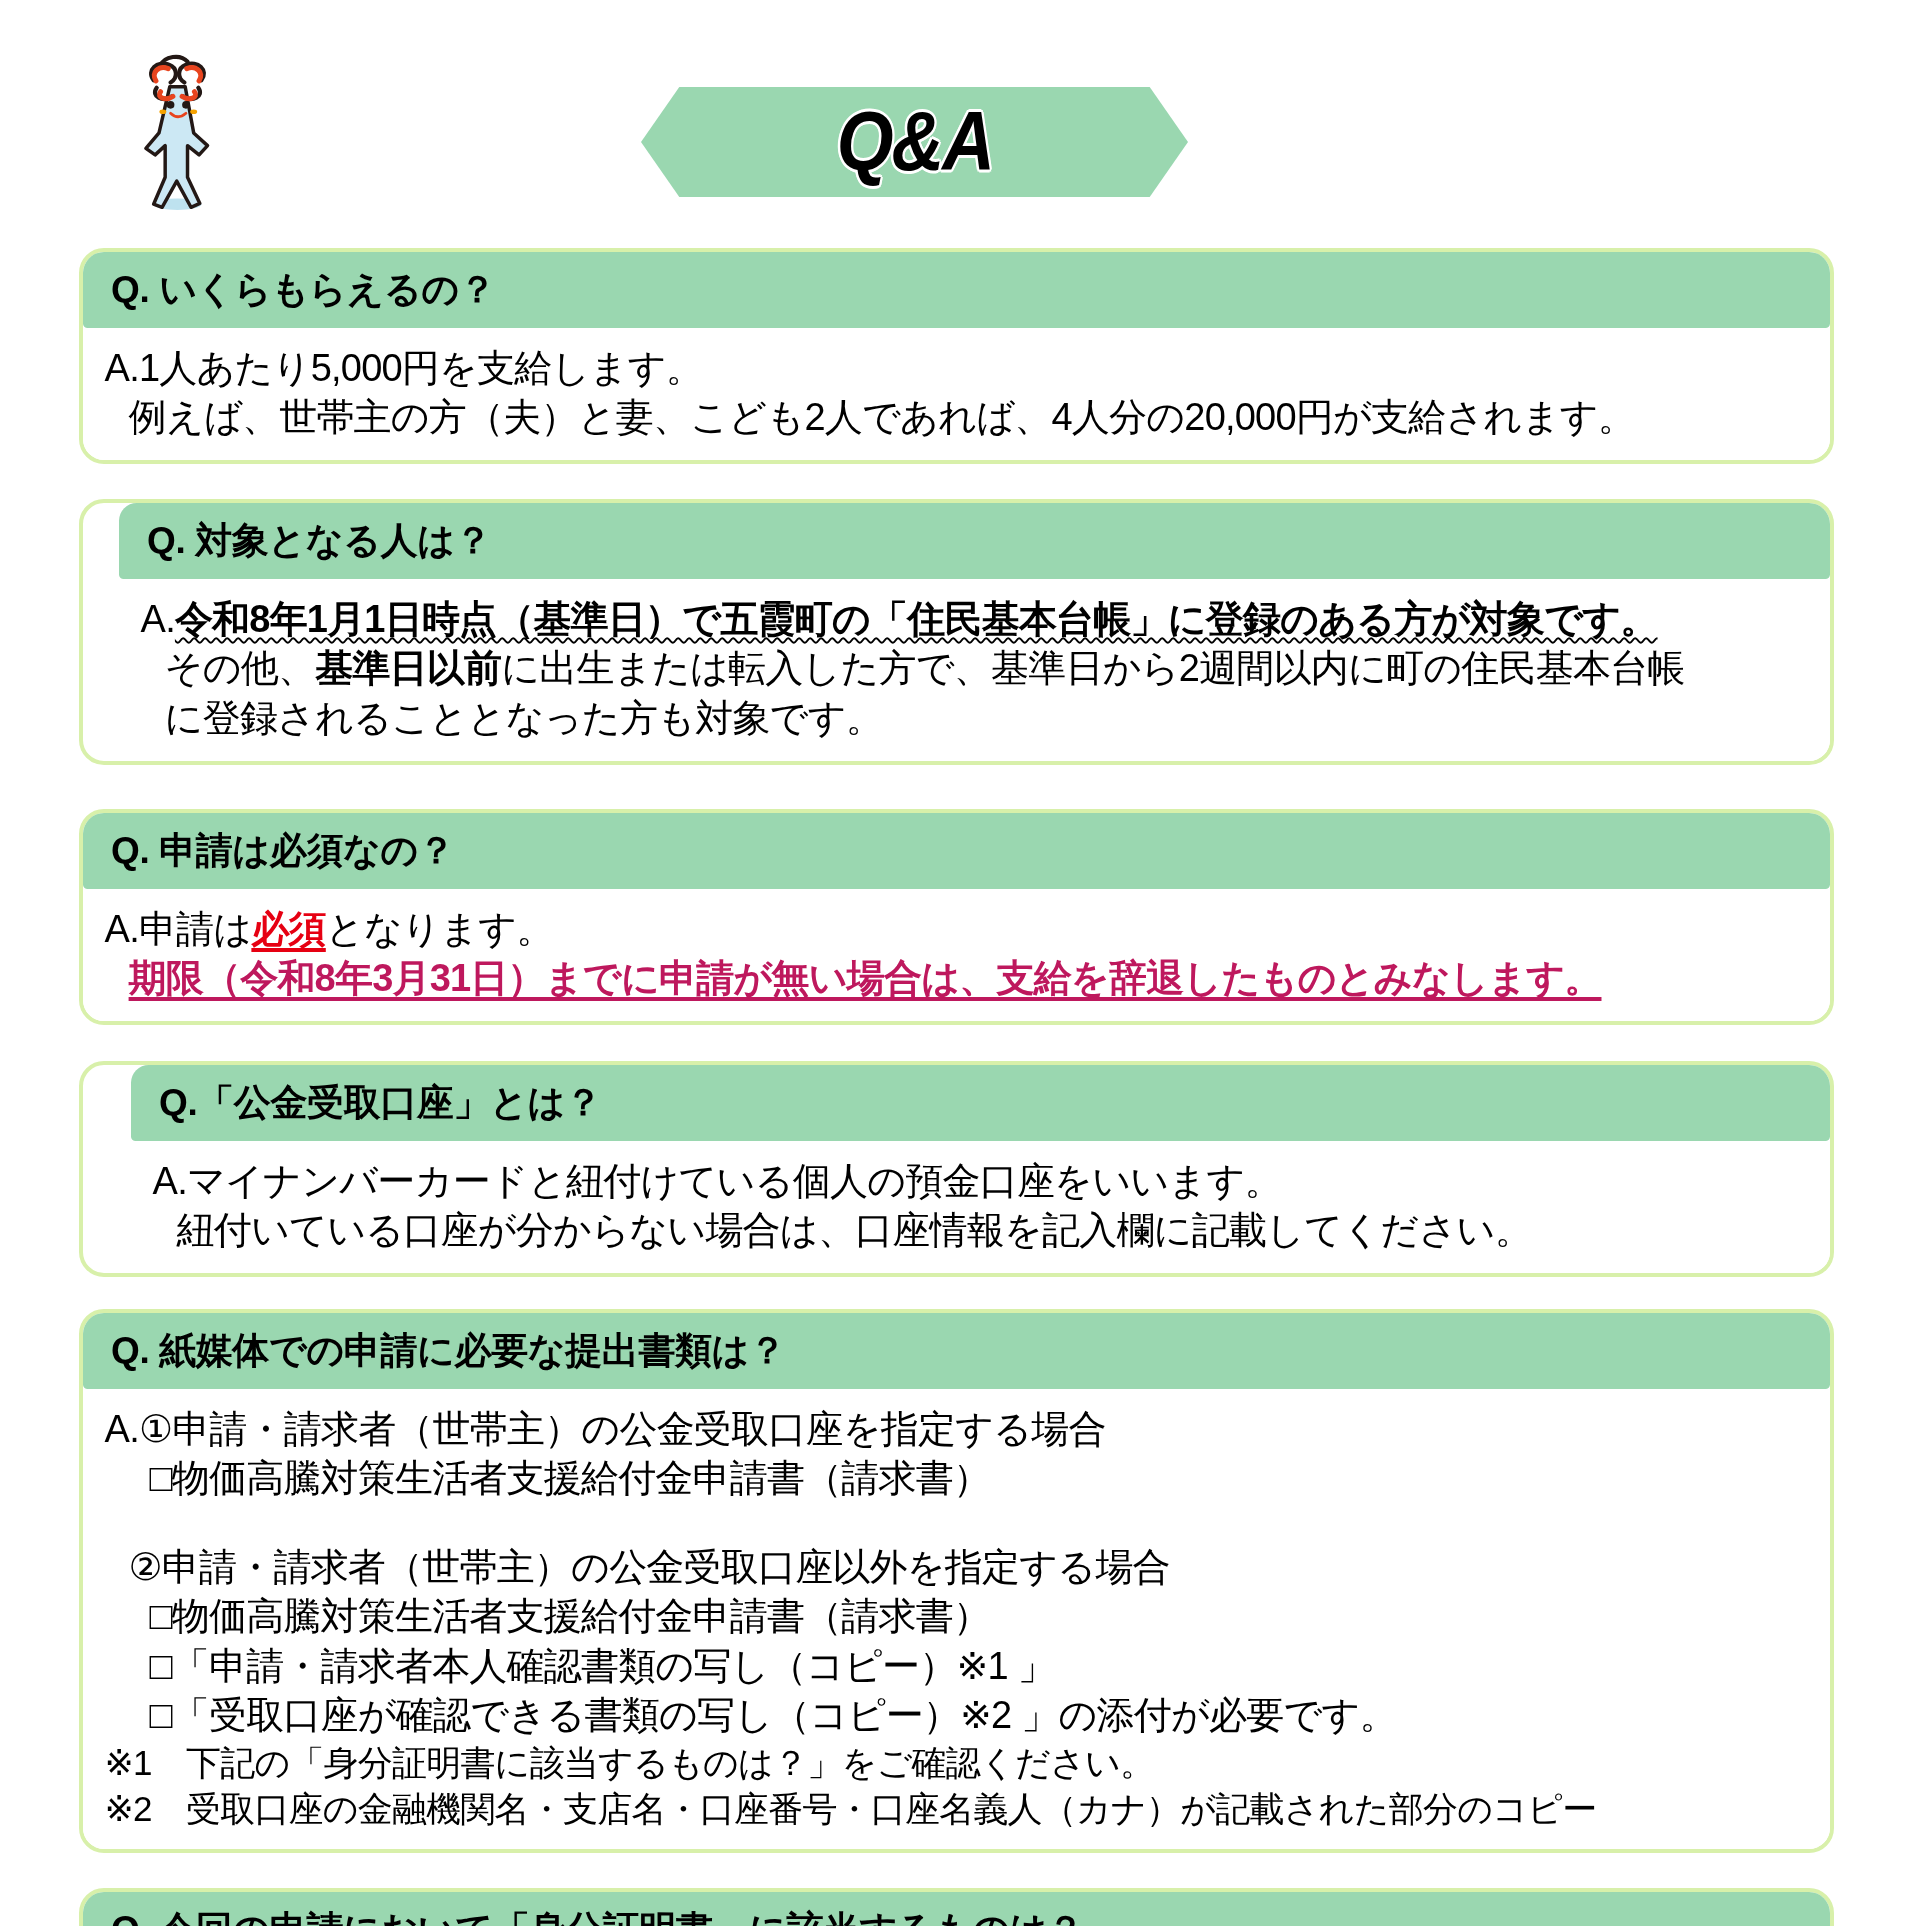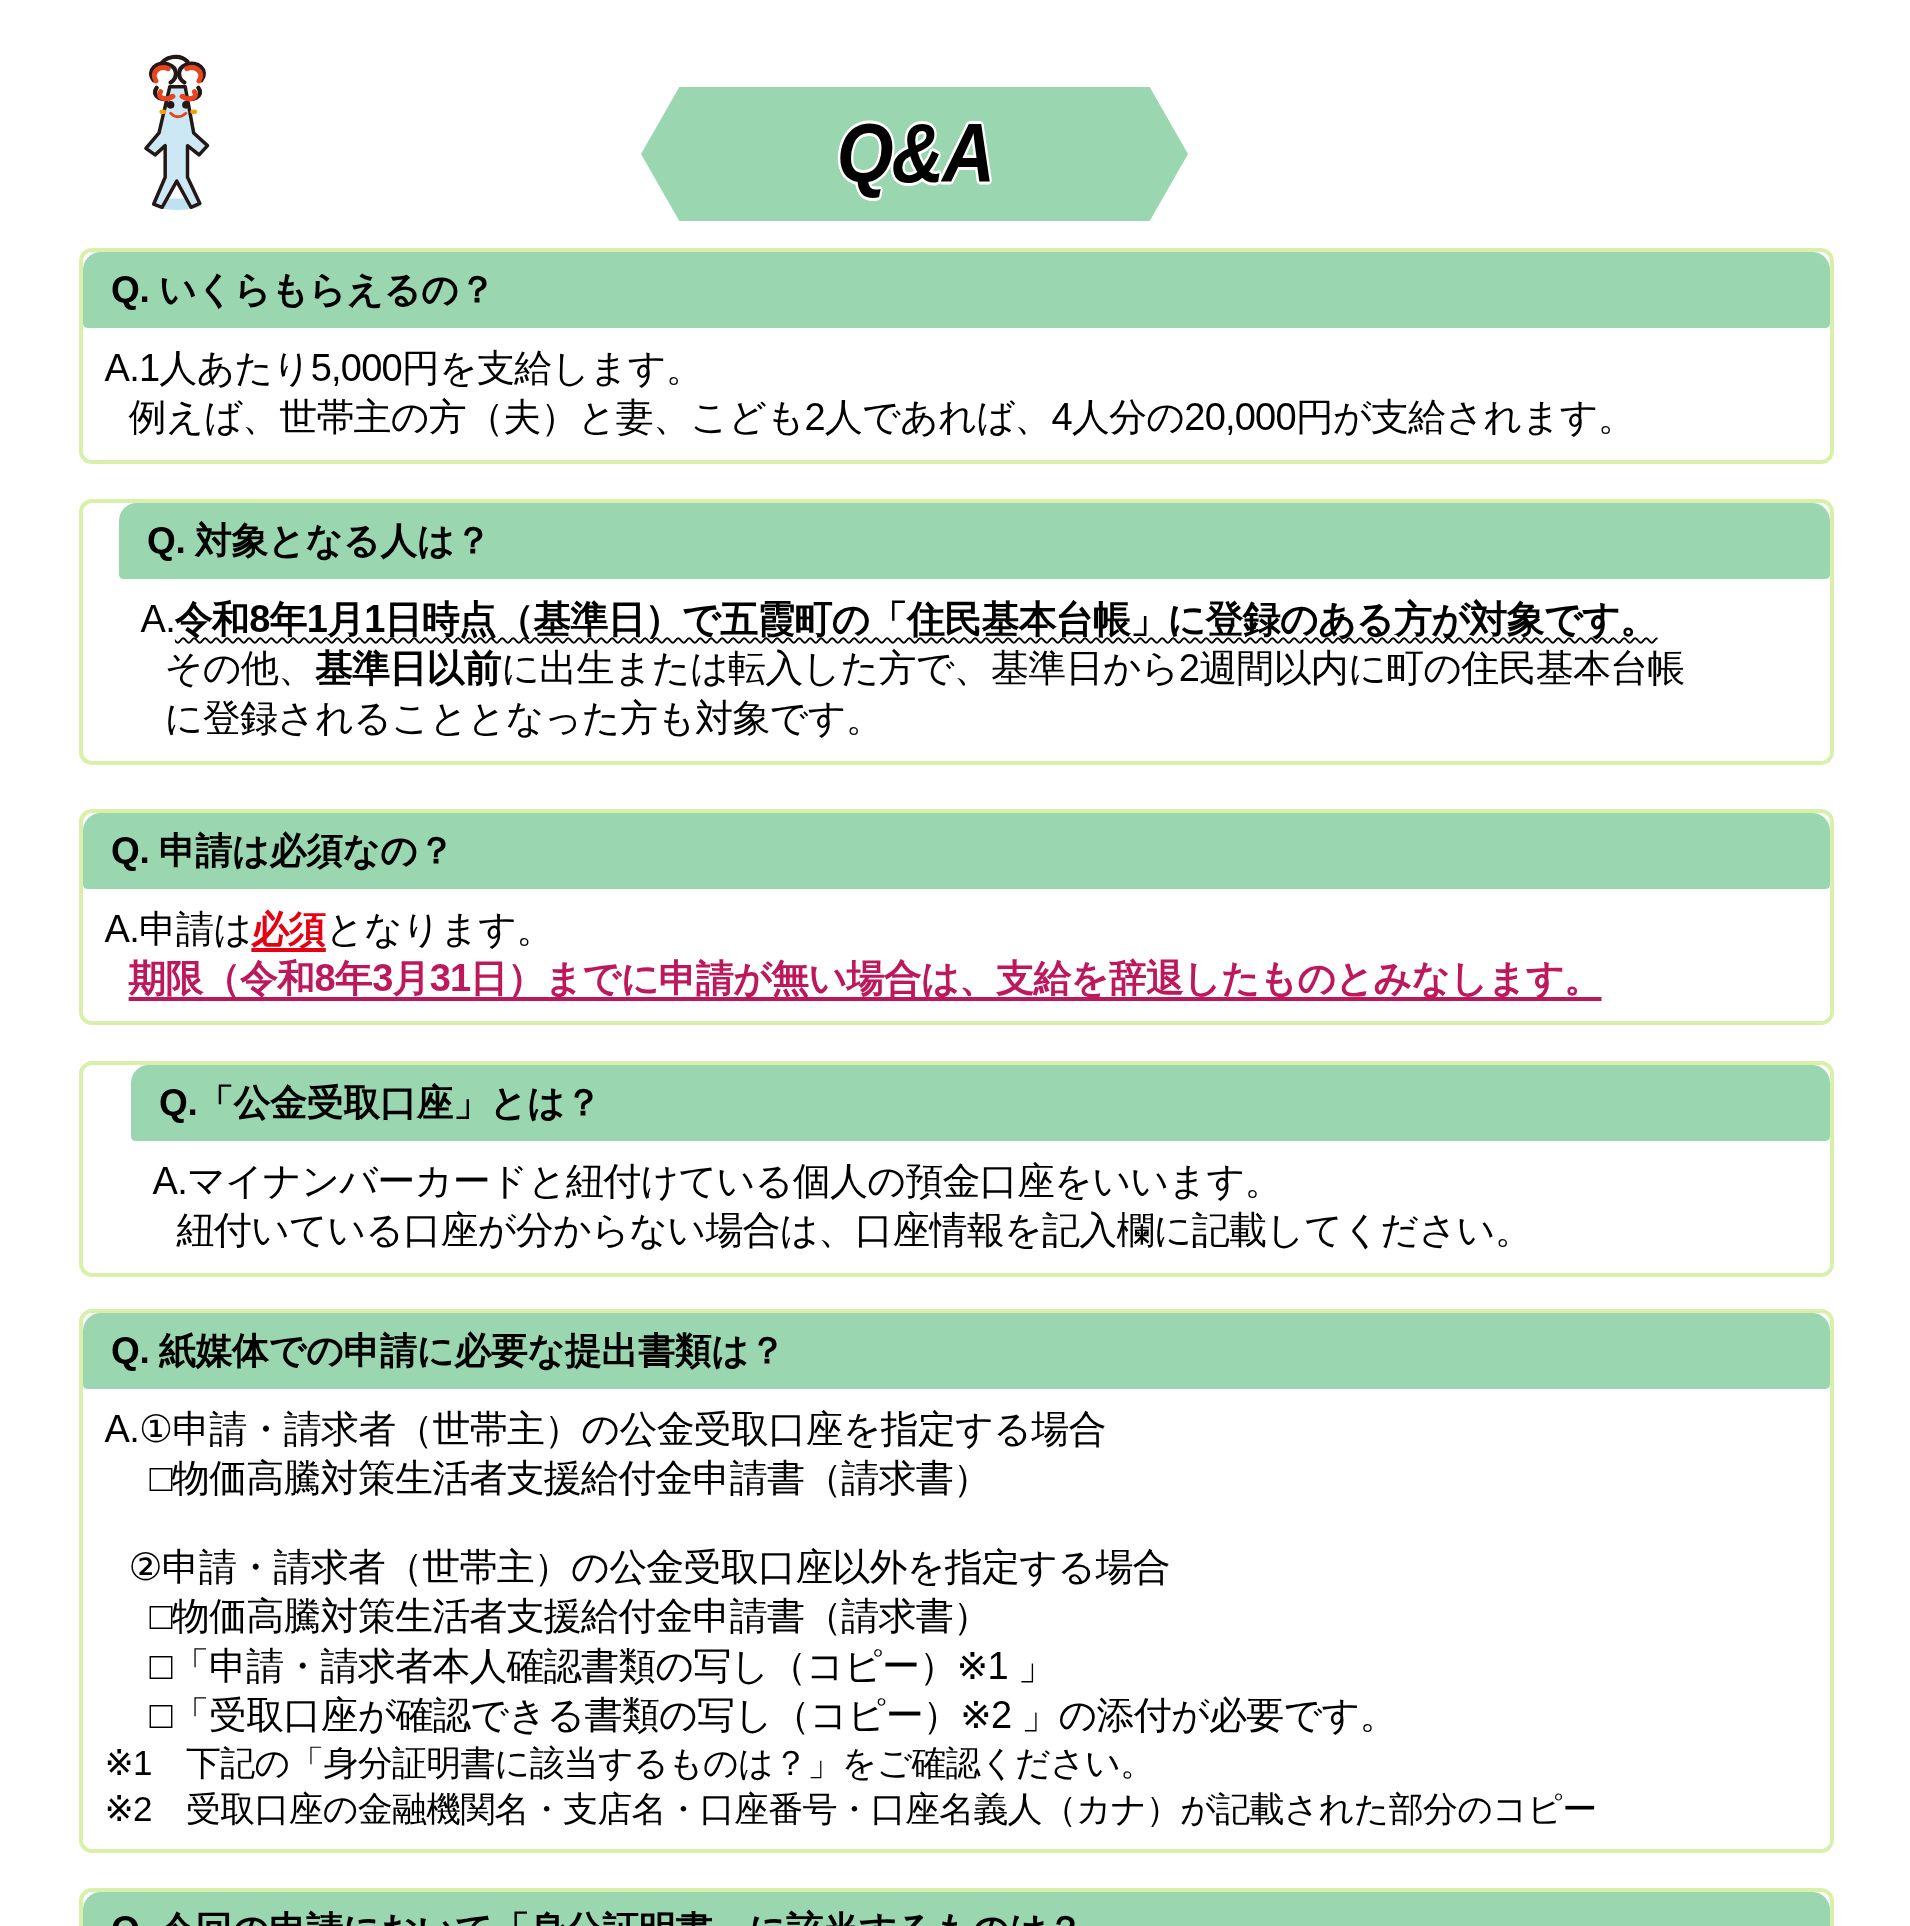--- a/index.html
+++ b/index.html
@@ -27,21 +27,21 @@
 
   .mascot-top {
     position: absolute;
     left: 112px; top: 27px;
     width: 131px; height: 162px;
   }
 
   .qa-banner {
     position: absolute;
     left: 641px; top: 64px;
-    width: 547px; height: 134px;
+    width: 547px; height: 110px;
     background: #9AD7B0;
     clip-path: polygon(7% 0%, 93% 0%, 100% 50%, 93% 100%, 7% 100%, 0% 50%);
     display: flex; align-items: center; justify-content: center;
   }
   .qa-banner-text {
     font-size: 83px;
     font-weight: bold;
     font-style: italic;
     color: #000000;
     letter-spacing: -2.3px;
@@ -50,21 +50,21 @@
        1.9px 1.9px 0 #fff, -1.9px 1.9px 0 #fff, 1.9px -1.9px 0 #fff, -1.9px -1.9px 0 #fff;
     transform: scaleX(0.88);
   }
 
   
   .qa-card {
     position: absolute;
     left: 79px;
     width: 1755px;
     border: 4.2px solid #D8F0AA;
-    border-radius: 13px;
+    border-radius: 25px;
     background: #ffffff;
     overflow: hidden;
   }
 
   .qa-question {
     background: #9AD7B0;
     border-radius: 17.7px 17.7px 4.6px 4.6px;
     padding: 13px 0 13px 28px;
     font-size: 37px;
     font-weight: bold;

